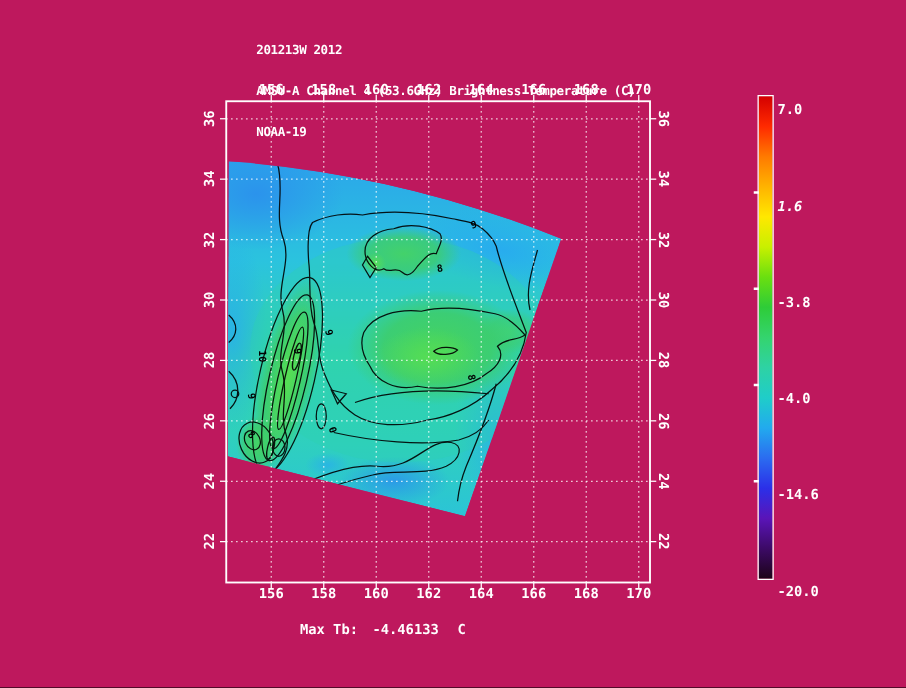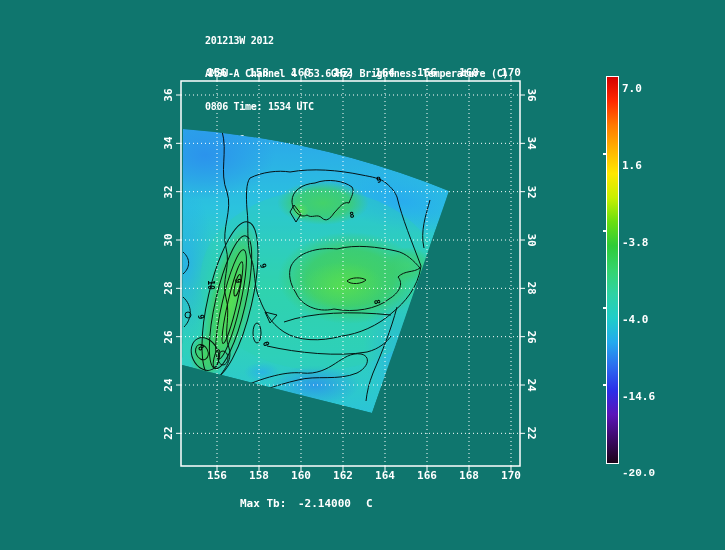--- a/index.html
+++ b/index.html
@@ -1,16 +1,16 @@
 <!DOCTYPE html>
 <html><head>
 <meta charset="utf-8">
 <style>
   html,body{margin:0;padding:0;background:#000;}
-  #stage{position:relative;width:725px;height:550px;background:#0f766e;overflow:hidden;
+  #stage{position:relative;width:725px;height:550px;background:#be185d;overflow:hidden;
          font-family:"DejaVu Sans Mono",monospace;}
   #map-svg{position:absolute;left:0;top:0;}
   .titleblock{position:absolute;left:205px;top:13px;color:#fff;
               font:bold 10px/11px "DejaVu Sans Mono",monospace;letter-spacing:-0.3px;white-space:pre;}
   .lbl{position:absolute;color:#fff;font:bold 11px "DejaVu Sans Mono",monospace;
        white-space:nowrap;transform:translate(-50%,-50%);}
   .lbl.rotL{transform:translate(-50%,-50%) rotate(-90deg);}
   .lbl.rotR{transform:translate(-50%,-50%) rotate(90deg);}
   .cblbl{position:absolute;color:#fff;font:bold 11px "DejaVu Sans Mono",monospace;
          transform:translateY(-50%);white-space:nowrap;margin-top:11px;}
@@ -21,21 +21,20 @@
   .footer-span{position:absolute;top:497px;color:#fff;font:bold 11px "DejaVu Sans Mono",monospace;white-space:pre;margin-left:36px;}
 </style>
 </head>
 <body>
 
 <div id="stage">
 
   <div class="titleblock">
     <div>201213W 2012</div>
     <div>AMSU-A Channel 4 (53.6GHz) Brightness Temperature (C)</div>
-    <div>0806 Time: 1534 UTC</div>
     <div>NOAA-19</div>
   </div>
 
   <svg id="map-svg" width="725" height="550">
     <defs>
       <clipPath id="swathClip">
         <path d="M183,129 Q320,139 449,191 L372,413 L182,365 Z"></path>
       </clipPath>
       <linearGradient id="baseGrad" x1="0" y1="0" x2="0" y2="1">
         <stop offset="0" stop-color="#2ba6ea"></stop>
@@ -208,27 +207,27 @@
       <span class="contour-lbl" style="left: 238px; top: 281px; transform: translate(-50%, -50%) rotate(85deg);">9</span>
       <span class="contour-lbl" style="left: 210px; top: 285px; transform: translate(-50%, -50%) rotate(90deg);">10</span>
       <span class="contour-lbl" style="left: 201px; top: 317px; transform: translate(-50%, -50%) rotate(80deg);">9</span>
       <span class="contour-lbl" style="left: 201px; top: 348px; transform: translate(-50%, -50%) rotate(40deg);">8</span>
       <span class="contour-lbl" style="left: 266px; top: 344px; transform: translate(-50%, -50%) rotate(70deg);">0</span>
     </div>
 
   <div id="colorbar" style="background: linear-gradient(rgb(212, 0, 0), rgb(255, 42, 0), rgb(255, 122, 0), rgb(255, 179, 0), rgb(255, 232, 0), rgb(200, 240, 0), rgb(106, 223, 16), rgb(46, 204, 56), rgb(52, 212, 110), rgb(46, 210, 164), rgb(31, 205, 201), rgb(34, 170, 238), rgb(43, 108, 240), rgb(43, 47, 232), rgb(90, 20, 184), rgb(60, 10, 102), rgb(28, 4, 24));"></div>
   <div id="cbar-labels">
       <span class="cblbl" style="left: 622px; top: 77px;">7.0</span>
-      <span class="cblbl" style="left: 622px; top: 154px;">1.6</span>
+      <span class="cblbl" style="left: 622px; top: 154px; font-style: italic;">1.6</span>
       <div class="cbtick" style="left: 603px; top: 153px;"></div>
       <span class="cblbl" style="left: 622px; top: 231px; text-align: center;">-3.8</span>
       <div class="cbtick" style="left: 603px; top: 230px;"></div>
       <span class="cblbl" style="left: 622px; top: 308px;">-4.0</span>
       <div class="cbtick" style="left: 603px; top: 307px;"></div>
       <span class="cblbl" style="left: 622px; top: 385px;">-14.6</span>
       <div class="cbtick" style="left: 603px; top: 384px;"></div>
-      <span class="cblbl" style="left: 622px; top: 462px; font-family: Liberation Mono, monospace;">-20.0</span>
+      <span class="cblbl" style="left: 622px; top: 462px;">-20.0</span>
     </div>
 
   <span class="footer-span" style="left:204px">Max Tb:</span>
-  <span class="footer-span" style="left:262px">-2.14000</span>
+  <span class="footer-span" style="left:262px">-4.46133</span>
   <span class="footer-span" style="left:330px">C</span>
 </div>
 
 </body></html>

